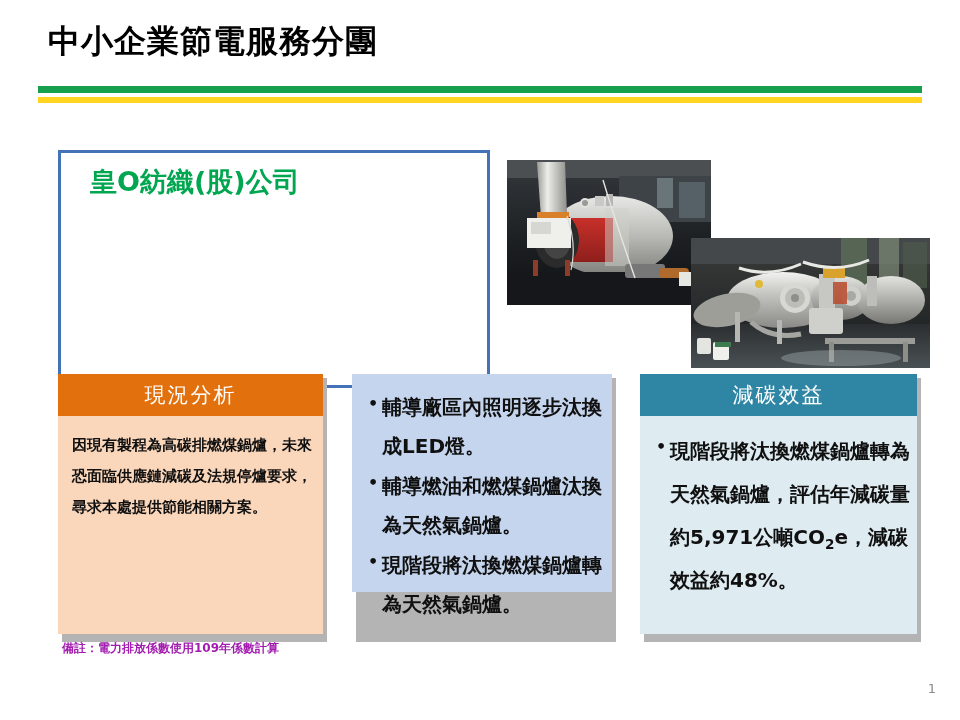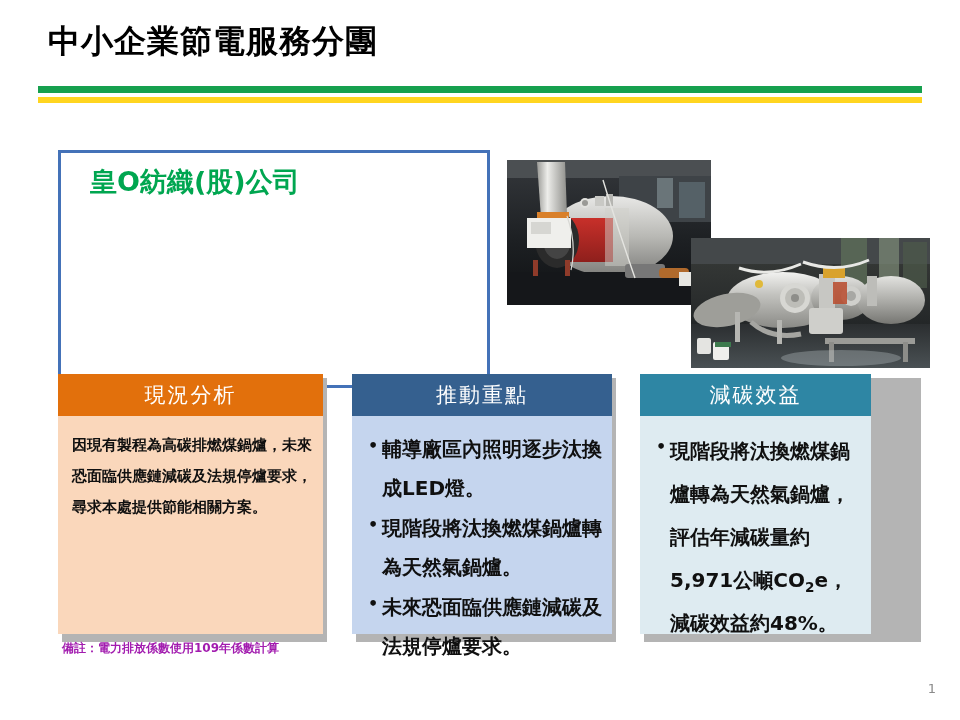--- a/index.html
+++ b/index.html
@@ -169,21 +169,21 @@
 
   
   #panel-current { left: 58px;  width: 265px; z-index: 1; }
   #panel-current .panel-body { height: 218px; background: #fad7bb; }
   #shadow-current { left: 62px; width: 265px; height: 264px; }
 
   #panel-focus { left: 352px; width: 260px; z-index: 1; }
   #panel-focus .panel-body { height: 218px; background: #c5d5ee; }
   #shadow-focus { left: 356px; width: 260px; height: 264px; }
 
-  #panel-benefit { left: 640px; width: 231px; z-index: 1; }
+  #panel-benefit { left: 640px; width: 277px; z-index: 1; }
   #panel-benefit .panel-body { height: 218px; background: #deebf1; }
   #shadow-benefit { left: 644px; width: 277px; height: 264px; }
 
   
   .footnote {
     position: absolute;
     left: 62px;
     top: 640px;
     font-size: 12px;
     color: #a21caf;
@@ -326,26 +326,25 @@
 <div class="panel-shadow" id="shadow-current"></div>
 <div class="panel" id="panel-current">
   <div class="panel-head" style="background:#e2700c">現況分析</div>
   <div class="panel-body">
     <p>因現有製程為高碳排燃煤鍋爐，未來恐面臨供應鏈減碳及法規停爐要求，尋求本處提供節能相關方案。</p>
   </div>
 </div>
 
 <div class="panel-shadow" id="shadow-focus"></div>
 <div class="panel" id="panel-focus">
-  <div class="panel-head" style="background:#35608f">推動重點</div>
   <div class="panel-body">
     <ul>
       <li>輔導廠區內照明逐步汰換成LED燈。</li>
+      <li>輔導燃油和燃煤鍋爐汰換為天然氣鍋爐。</li>
       <li>現階段將汰換燃煤鍋爐轉為天然氣鍋爐。</li>
-      <li>未來恐面臨供應鏈減碳及法規停爐要求。</li>
     </ul>
   </div>
 </div>
 
 <div class="panel-shadow" id="shadow-benefit"></div>
 <div class="panel" id="panel-benefit">
   <div class="panel-head" style="background:#2e86a4">減碳效益</div>
   <div class="panel-body">
     <ul class="wide-leading">
       <li><span>現階段將汰換燃煤鍋爐轉為天然氣鍋爐，評估年減碳量約5,971公噸CO</span><sub>2</sub><span>e，減碳效益約48%。</span></li>

